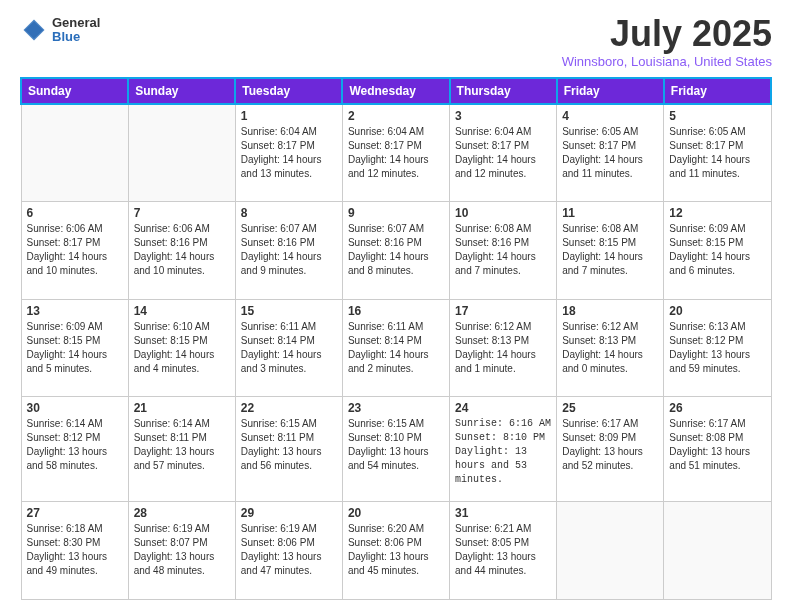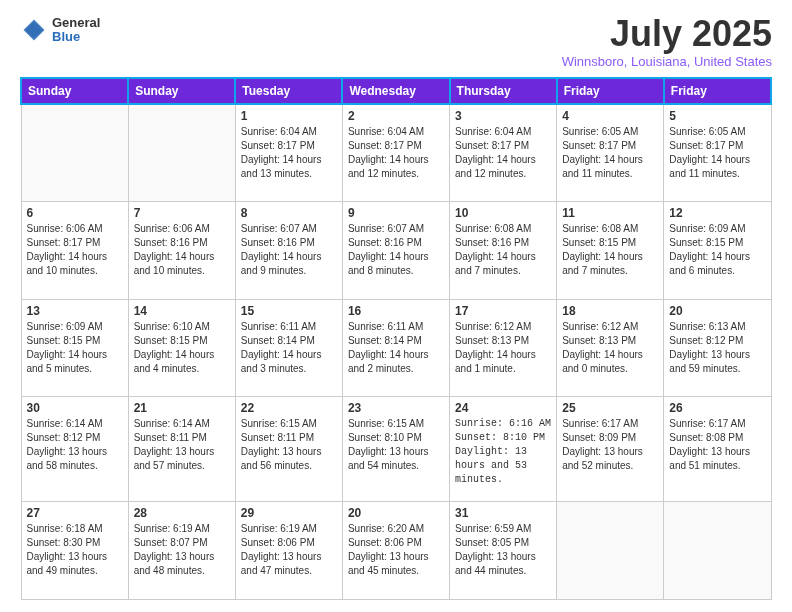--- a/index.html
+++ b/index.html
@@ -318,21 +318,21 @@
 Daylight: 13 hours and 47 minutes.</div>
           </td>
           <td>
             <div class="cell-day">20</div>
             <div class="cell-info" style="white-space: pre-line;">Sunrise: 6:20 AM
 Sunset: 8:06 PM
 Daylight: 13 hours and 45 minutes.</div>
           </td>
           <td>
             <div class="cell-day">31</div>
-            <div class="cell-info" style="white-space: pre-line;">Sunrise: 6:59 AM
+            <div class="cell-info" style="white-space: pre-line;">Sunrise: 6:21 AM
 Sunset: 8:05 PM
 Daylight: 13 hours and 44 minutes.</div>
           </td>
           <td class="empty-cell"></td>
           <td class="empty-cell"></td>
         </tr>
       </tbody>
   </table>
 </div>
 

